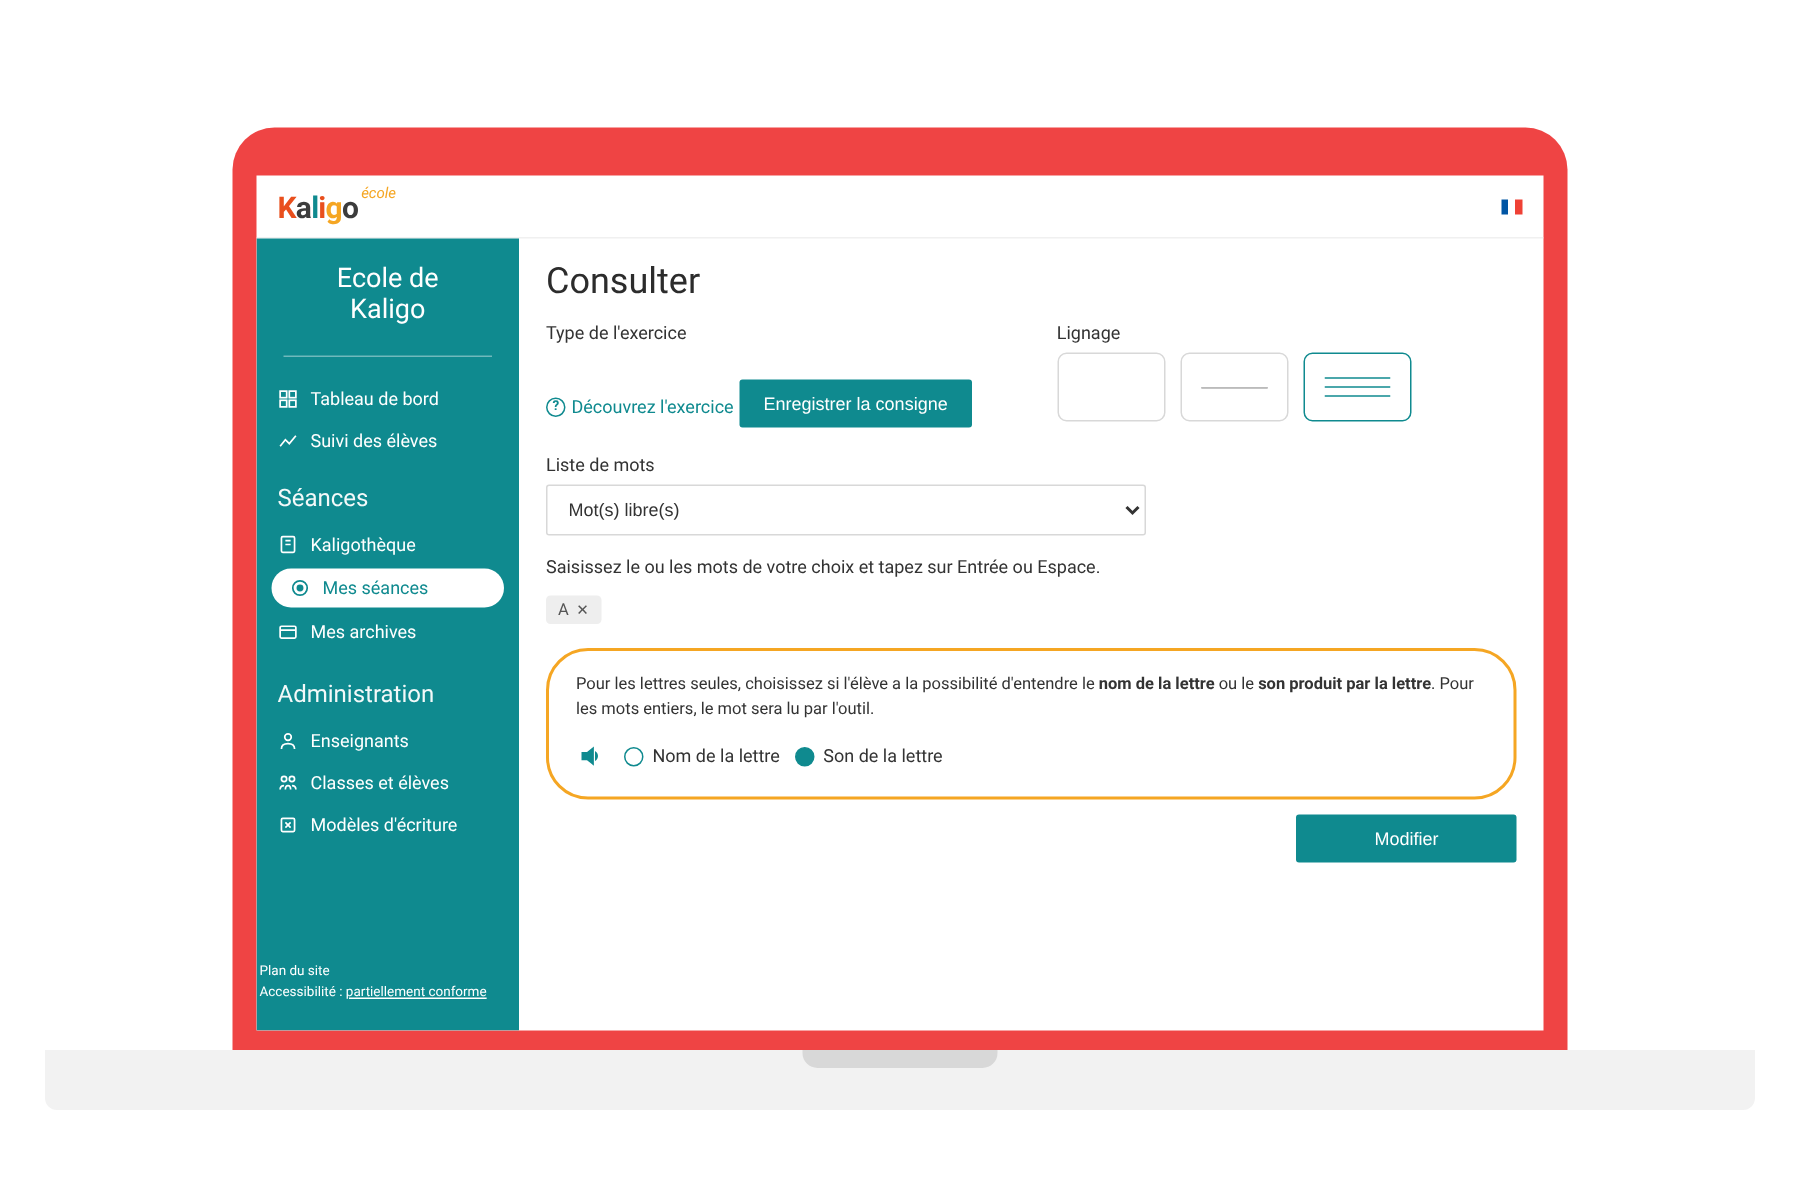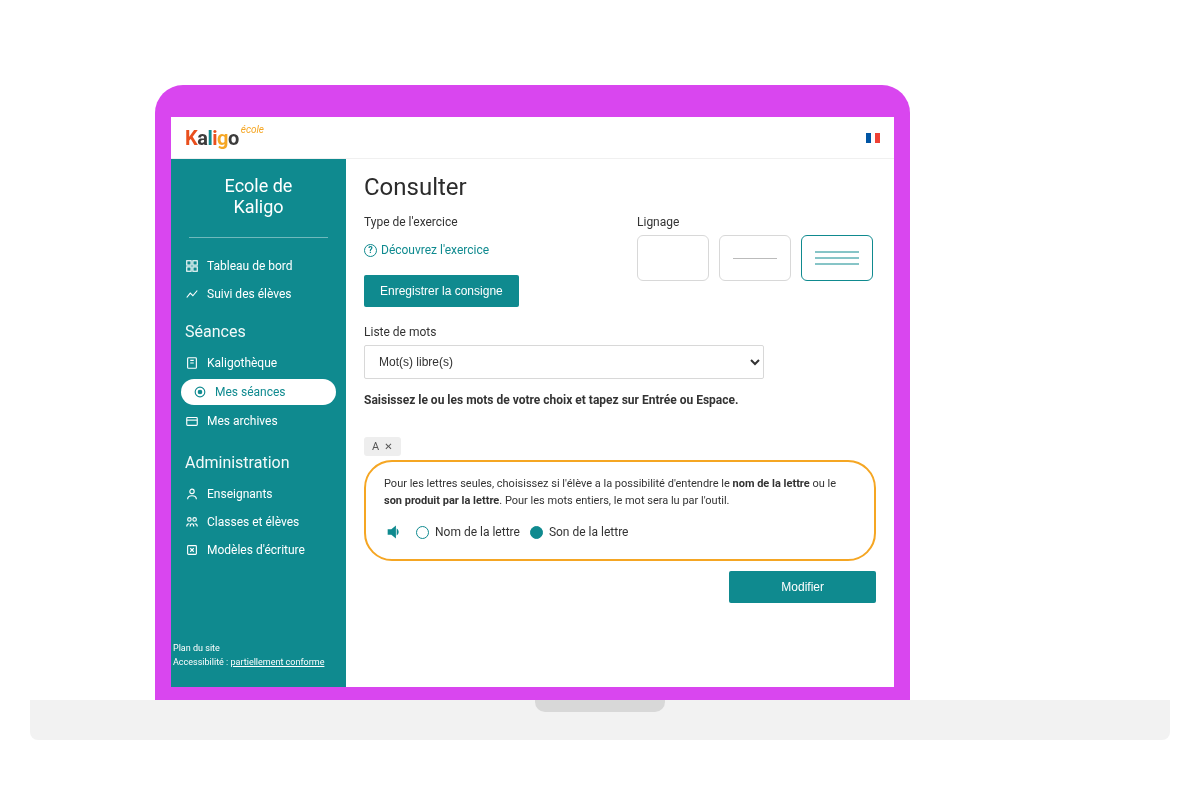--- a/index.html
+++ b/index.html
@@ -1,19 +1,19 @@
 <!DOCTYPE html>
 <html><head>
 <meta charset="utf-8">
 <style>
 * { box-sizing: border-box; margin: 0; padding: 0; }
 body { font-family: -apple-system, BlinkMacSystemFont, "Segoe UI", Roboto, sans-serif; background: #fff; width: 1200px; height: 800px; overflow: hidden; position: relative; }
 
 
-.laptop-frame { position: absolute; top: 85px; left: 155px; width: 755px; height: 620px; background: #d946ef; border-radius: 28px 28px 0 0; padding: 32px 16px 0 16px; }
+.laptop-frame { position: absolute; top: 85px; left: 155px; width: 890px; height: 620px; background: #ef4444; border-radius: 28px 28px 0 0; padding: 32px 16px 0 16px; }
 .laptop-base { position: absolute; top: 700px; left: 30px; width: 1140px; height: 40px; background: #f2f2f2; border-radius: 0 0 8px 8px; }
 .laptop-notch { position: absolute; top: 700px; left: 50%; transform: translateX(-50%); width: 130px; height: 12px; background: #d8d8d8; border-radius: 0 0 10px 10px; }
 
 .screen { width: 100%; height: 570px; background: #fff; overflow: hidden; }
 
 
 .header { height: 42px; display: flex; align-items: center; justify-content: space-between; padding: 0 14px; border-bottom: 1px solid #f0f0f0; }
 .logo { display: flex; align-items: flex-start; gap: 2px; }
 .logo-text { font-size: 20px; font-weight: 700; letter-spacing: -0.5px; }
 .logo-k { color: #e94f1d; }
@@ -55,26 +55,26 @@
 
 .record-btn { background: #0f8a8f; color: #fff; border: none; padding: 9px 16px; font-size: 12px; border-radius: 2px; margin-top: 18px; cursor: pointer; }
 
 .lineage-row { display: flex; gap: 10px; }
 .lineage-card { width: 72px; height: 46px; border: 1px solid #d8d8d8; border-radius: 6px; background: #fff; display: flex; align-items: center; justify-content: center; cursor: pointer; }
 .lineage-card.selected { border: 1.5px solid #0f8a8f; }
 .lineage-lines { width: 44px; height: 1px; background: #bbb; position: relative; }
 .lineage-lines::before, .lineage-lines::after { content: ""; position: absolute; width: 100%; height: 1px; background: #bbb; }
 
 .select-native { width: 100%; border: 1px solid #d8d8d8; background: #fff; border-radius: 2px; padding: 8px 10px; font-size: 12px; color: #333; margin-bottom: 8px; }
-.hint-text { font-size: 12px; color: #333; margin-bottom: 28px; font-weight: bold; }
+.hint-text { font-size: 12px; color: #333; margin-bottom: 10px; }
 
 .chip { display: inline-flex; align-items: center; gap: 5px; background: #eee; border-radius: 3px; padding: 3px 8px; font-size: 11px; color: #555; }
 .chip-x { cursor: pointer; font-size: 10px; }
 
-.audio-highlight { border: 2px solid #f5a623; border-radius: 28px; padding: 14px 18px 16px; margin-top: 4px; }
+.audio-highlight { border: 2px solid #f5a623; border-radius: 28px; padding: 14px 18px 16px; margin-top: 16px; }
 .audio-desc { font-size: 11px; color: #333; line-height: 1.5; margin-bottom: 12px; }
 .audio-desc b { font-weight: 700; }
 .radio-row { display: flex; align-items: center; gap: 10px; }
 .speaker-icon { width: 22px; height: 22px; color: #0f8a8f; }
 .radio-opt { display: flex; align-items: center; gap: 6px; font-size: 12px; color: #333; cursor: pointer; }
 .radio-circle { width: 13px; height: 13px; border: 1.5px solid #0f8a8f; border-radius: 50%; display: inline-block; }
 .radio-circle.filled { background: #0f8a8f; }
 
 .modify-btn { background: #0f8a8f; color: #fff; border: none; padding: 9px 52px; font-size: 12px; border-radius: 2px; cursor: pointer; float: right; margin-top: 10px; }
 

